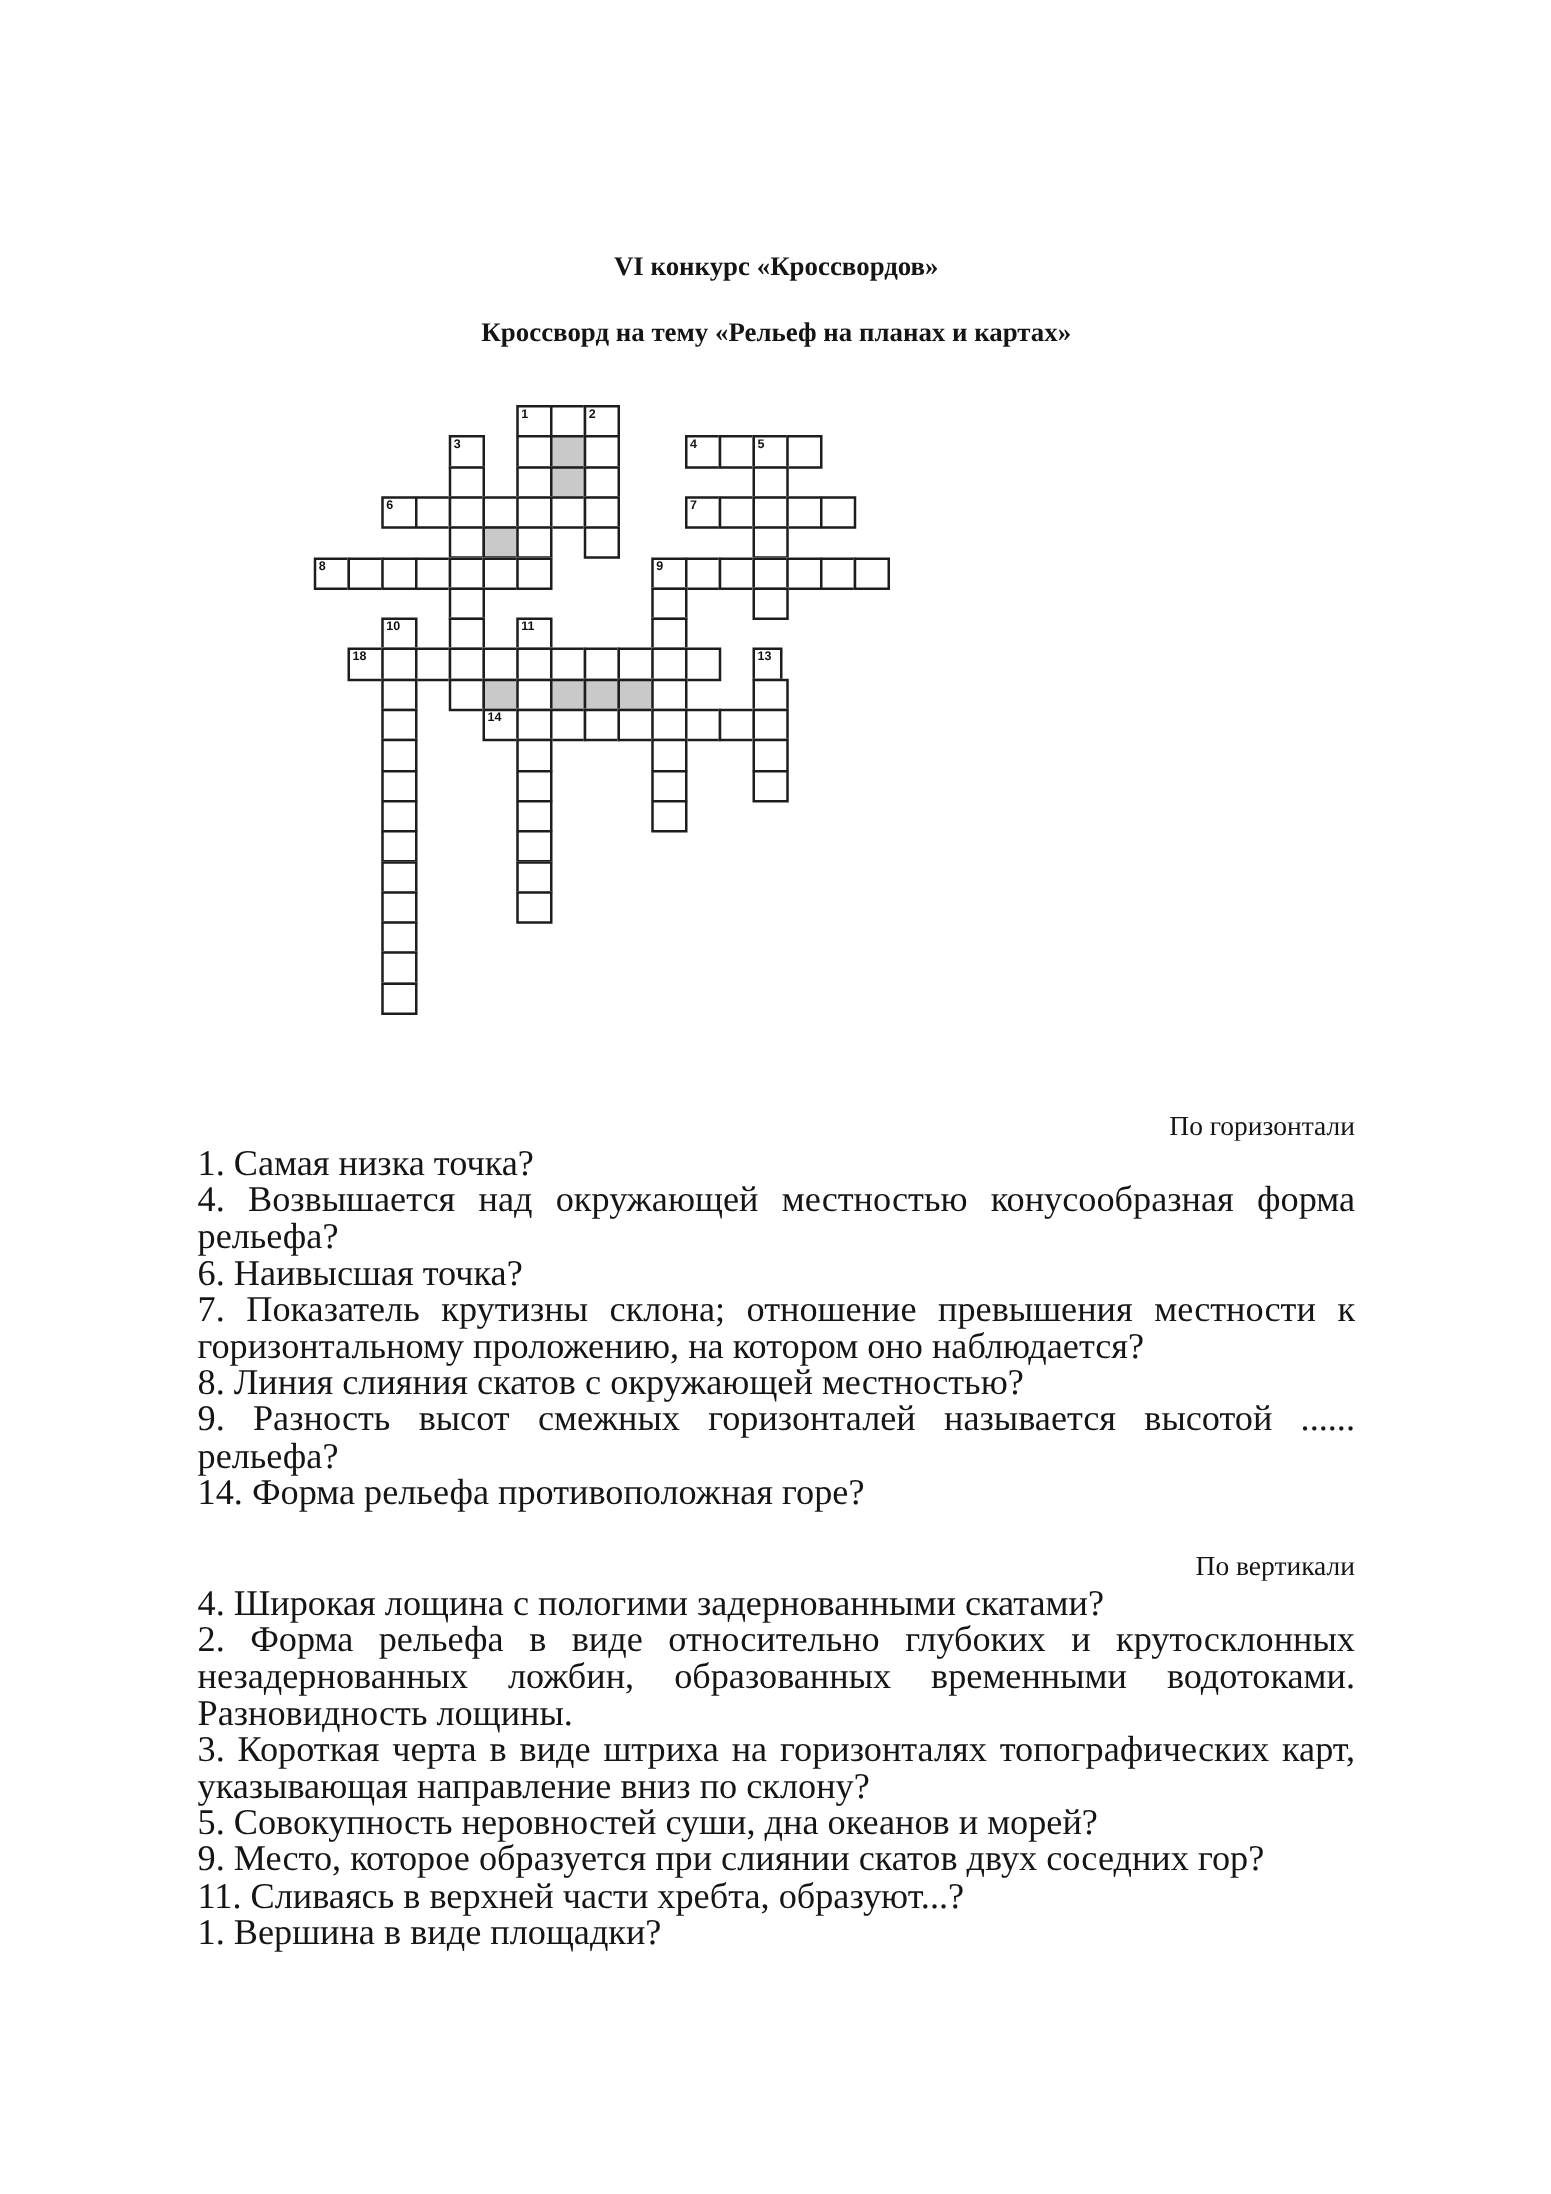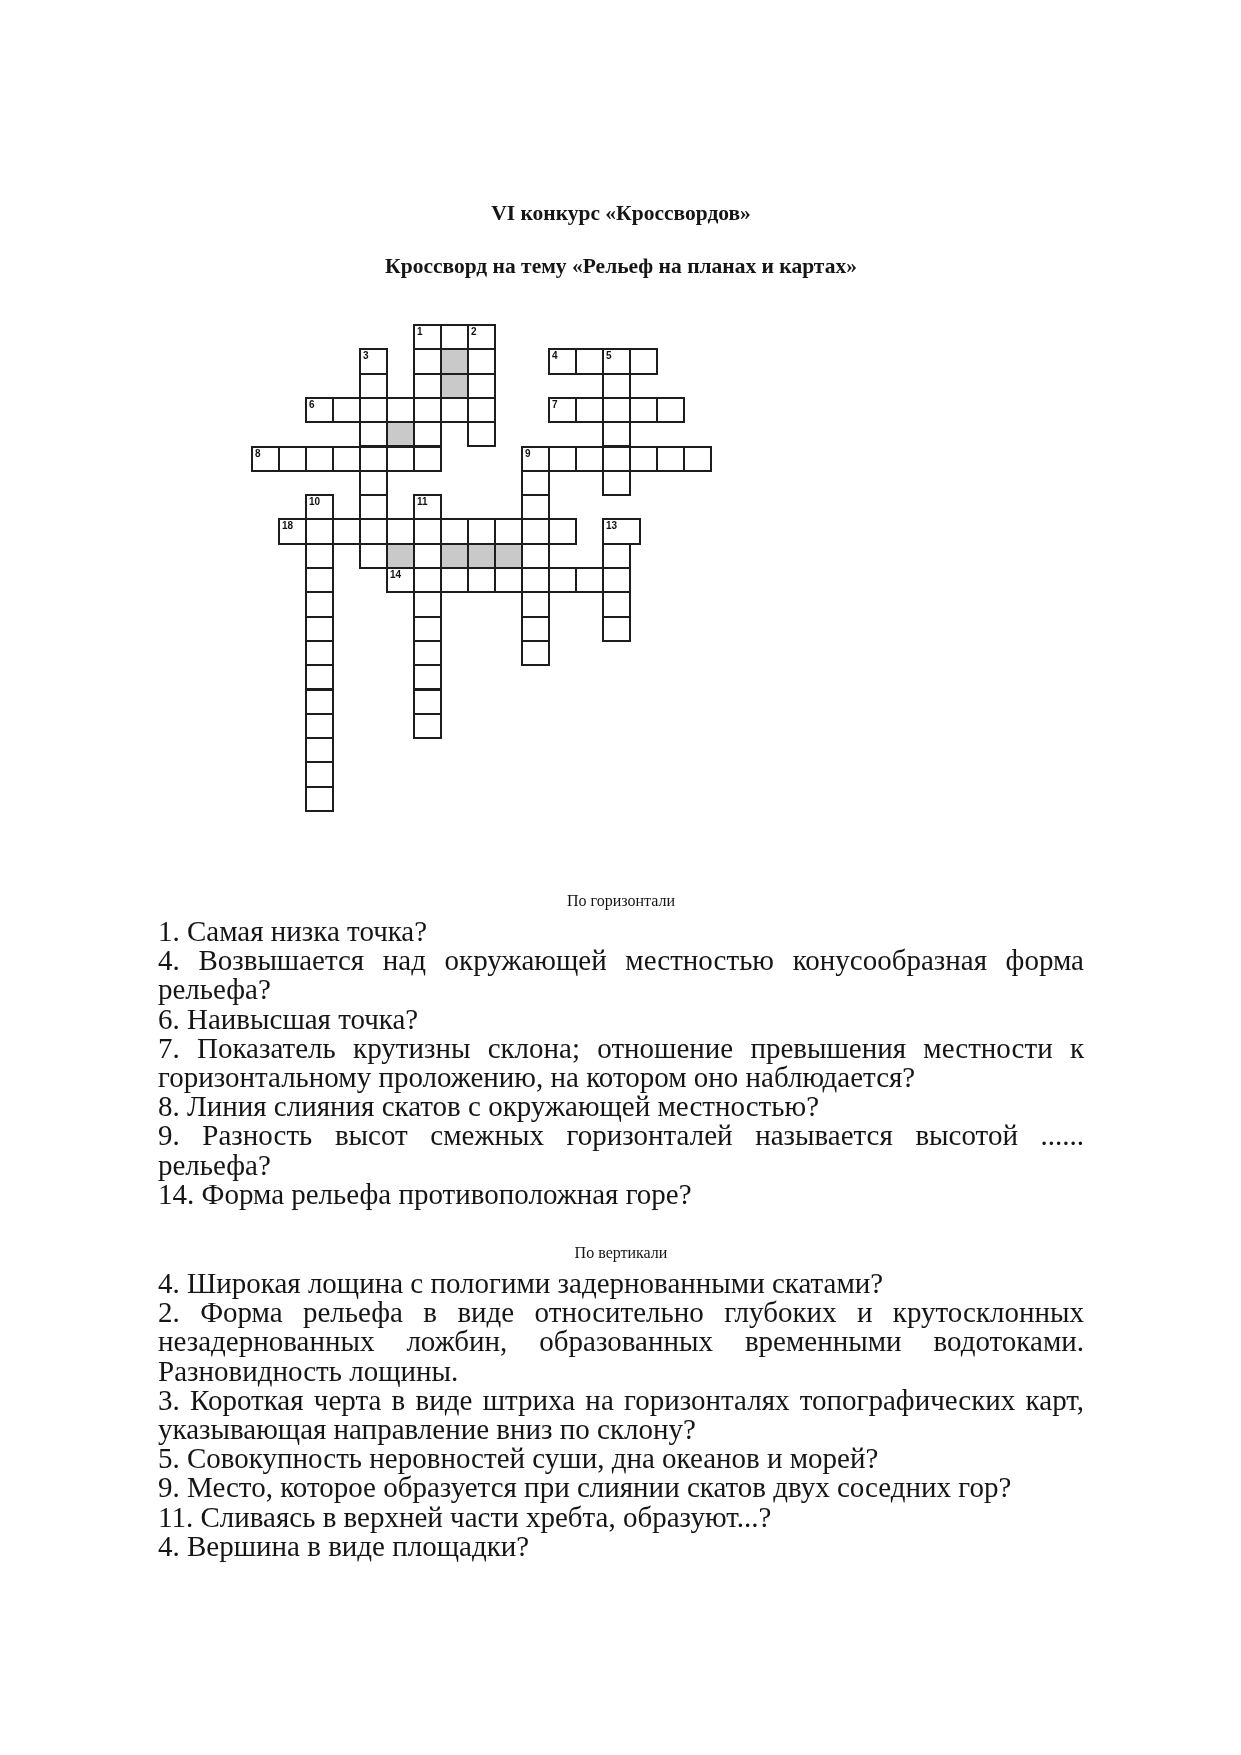--- a/index.html
+++ b/index.html
@@ -35,21 +35,21 @@
     position: absolute;
     top: 0px;
     left: 2px;
     font-family: "Liberation Sans", sans-serif;
     font-size: 10px;
     font-weight: 600;
     color: #111;
     line-height: 11px;
   }
 
-  .section-title { font-size: 16px; line-height: 29px; text-align: center; }
+  .section-title { font-size: 22px; line-height: 29px; text-align: right; }
   .across-title { top: 886px; }
   .down-title { top: 1238px; }
   .clues { font-size: 29px; line-height: 29.2px; }
   .across-clues { top: 917px; }
   .down-clues { top: 1269px; }
   .clue { text-align: justify; }
 </style>
 </head>
 <body>
 
@@ -143,21 +143,21 @@
       <div class="cell" style="left: 54px; top: 194.4px; width: 29px; height: 26.3px;"></div>
       <div class="cell" style="left: 81px; top: 194.4px; width: 29px; height: 26.3px;"></div>
       <div class="cell" style="left: 108px; top: 194.4px; width: 29px; height: 26.3px;"></div>
       <div class="cell" style="left: 135px; top: 194.4px; width: 29px; height: 26.3px;"></div>
       <div class="cell" style="left: 162px; top: 194.4px; width: 29px; height: 26.3px;"></div>
       <div class="cell" style="left: 189px; top: 194.4px; width: 29px; height: 26.3px;"></div>
       <div class="cell" style="left: 216px; top: 194.4px; width: 29px; height: 26.3px;"></div>
       <div class="cell" style="left: 243px; top: 194.4px; width: 29px; height: 26.3px;"></div>
       <div class="cell" style="left: 270px; top: 194.4px; width: 29px; height: 26.3px;"></div>
       <div class="cell" style="left: 297px; top: 194.4px; width: 29px; height: 26.3px;"></div>
-      <div class="cell" style="left: 351px; top: 194.4px; width: 39px; height: 26.3px;">
+      <div class="cell" style="left: 351px; top: 194.4px; width: 24px; height: 26.3px;">
         <span class="cellnum">13</span>
       </div>
       <div class="cell" style="left: 54px; top: 218.7px; width: 29px; height: 26.3px;"></div>
       <div class="cell" style="left: 108px; top: 218.7px; width: 29px; height: 26.3px;"></div>
       <div class="cell shaded" style="left: 135px; top: 218.7px; width: 29px; height: 26.3px; background: rgb(201, 201, 201);"></div>
       <div class="cell" style="left: 162px; top: 218.7px; width: 29px; height: 26.3px;"></div>
       <div class="cell shaded" style="left: 189px; top: 218.7px; width: 29px; height: 26.3px; background: rgb(201, 201, 201);"></div>
       <div class="cell shaded" style="left: 216px; top: 218.7px; width: 29px; height: 26.3px; background: rgb(201, 201, 201);"></div>
       <div class="cell shaded" style="left: 243px; top: 218.7px; width: 29px; height: 26.3px; background: rgb(201, 201, 201);"></div>
       <div class="cell" style="left: 270px; top: 218.7px; width: 29px; height: 26.3px;"></div>
@@ -210,16 +210,16 @@
 
   <div class="textblock section-title down-title">По вертикали</div>
 
   <div class="textblock clues down-clues">
       <div class="clue">4. Широкая лощина с пологими задернованными скатами?</div>
       <div class="clue">2. Форма рельефа в виде относительно глубоких и крутосклонных незадернованных ложбин, образованных временными водотоками. Разновидность лощины.</div>
       <div class="clue">3. Короткая черта в виде штриха на горизонталях топографических карт, указывающая направление вниз по склону?</div>
       <div class="clue">5. Совокупность неровностей суши, дна океанов и морей?</div>
       <div class="clue">9. Место, которое образуется при слиянии скатов двух соседних гор?</div>
       <div class="clue">11. Сливаясь в верхней части хребта, образуют...?</div>
-      <div class="clue">4. Вершина в виде площадки?</div>
+      <div class="clue">1. Вершина в виде площадки?</div>
     </div>
 
 </div>
 
 </body></html>

